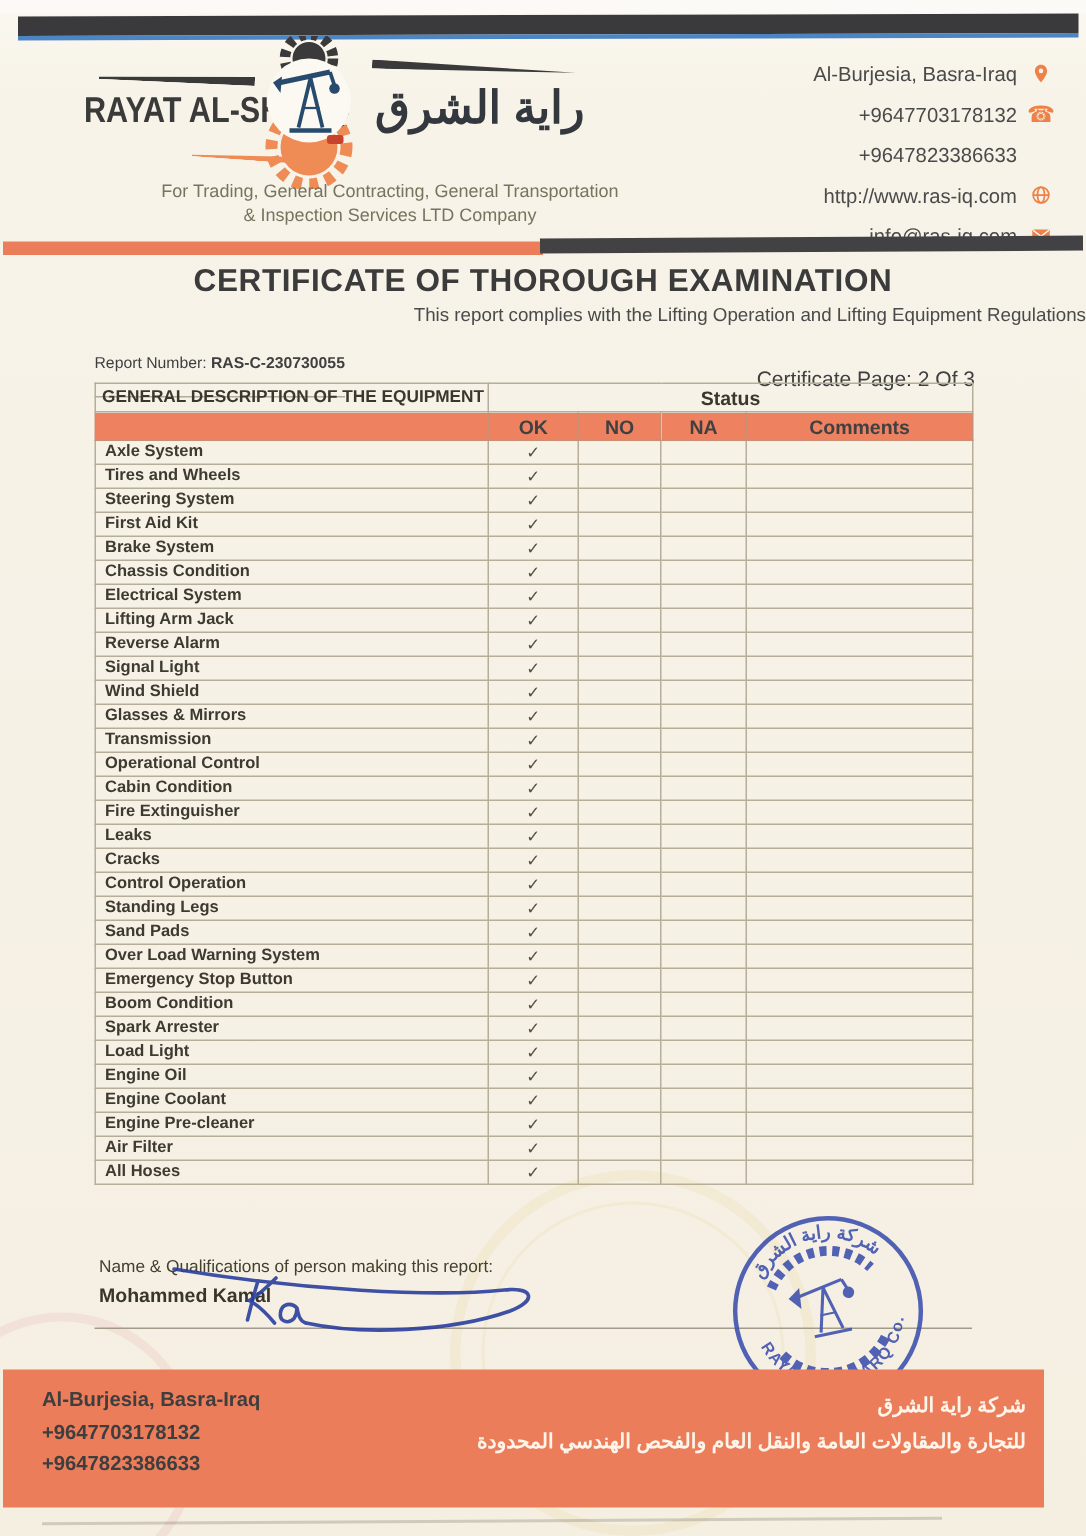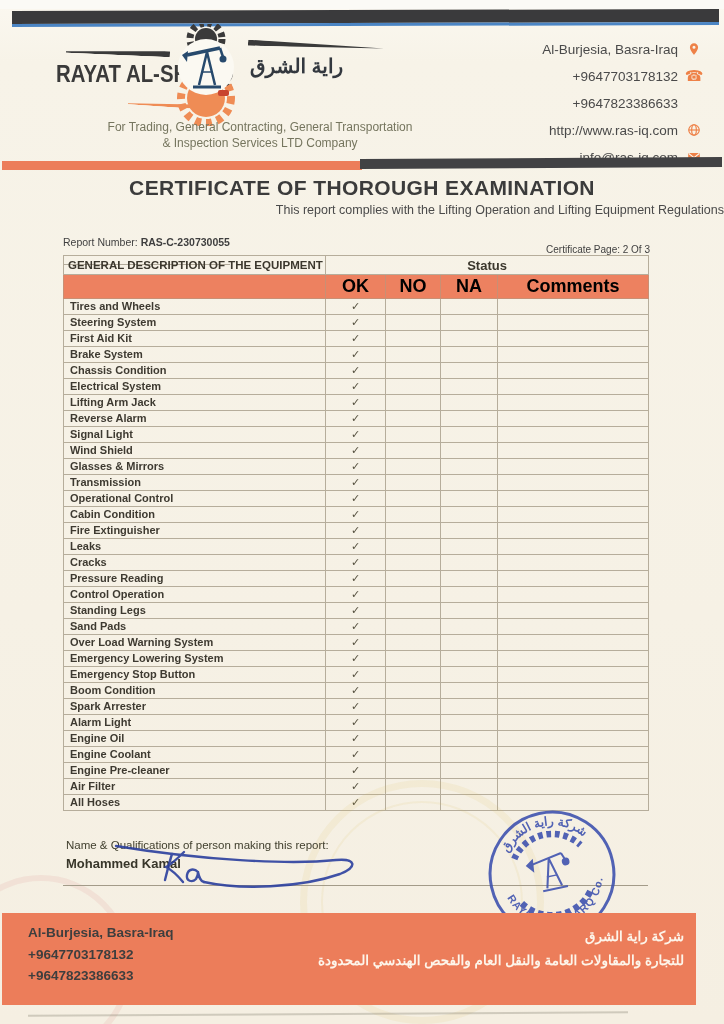--- a/index.html
+++ b/index.html
@@ -17,21 +17,21 @@
   body{font-family:"Liberation Sans", sans-serif;background:#e8e6e0;}
   .page{position:relative;width:724px;height:1024px;margin:0 auto;overflow:hidden;
         background:linear-gradient(180deg,#fbf8f0 0%,#f7f3e8 6%,#f6f1e5 60%,#f5efe2 100%);}
   .top-white{position:absolute;top:0;left:0;right:0;height:9px;background:#fbfaf6;}
   .topbar{position:absolute;left:12px;top:10px;width:707px;height:13px;background:var(--bar-dark);transform:rotate(-0.15deg);}
   .topbar-blue{position:absolute;left:12px;top:23px;width:707px;height:3px;background:var(--bar-blue);transform:rotate(-0.15deg);}
 
   
   .brand-en{position:absolute;left:56px;top:60px;font-size:24px;font-weight:bold;color:#3a3a3a;
             white-space:nowrap;transform:scaleX(0.85);transform-origin:left center;letter-spacing:0px;}
-  .brand-ar{position:absolute;left:250px;top:54px;font-size:20px;font-weight:bold;color:#33383f;direction:rtl;}
+  .brand-ar{position:absolute;left:250px;top:54px;font-size:30px;font-weight:bold;color:#33383f;direction:rtl;}
   .swoosh-left{position:absolute;left:66px;top:49px;width:104px;height:6px;background:#3a3a3a;
                clip-path:polygon(0 75%,100% 0,100% 100%,0 100%);transform:rotate(2.5deg);}
   .swoosh-right{position:absolute;left:248px;top:42px;width:136px;height:6px;background:#3a3a3a;
                 clip-path:polygon(0 0,0 100%,100% 70%);transform:rotate(2deg);}
   .swoosh-orange{position:absolute;left:128px;top:102px;width:80px;height:5px;background:var(--gear-orange);
                  clip-path:polygon(0 80%,100% 0,100% 100%,0 100%);transform:rotate(4deg);}
   .emblem{position:absolute;left:162px;top:24px;width:88px;height:102px;}
   .tagline{position:absolute;left:0;top:120px;width:520px;text-align:center;color:#75755e;
            font-size:12px;line-height:1.3;}
 
@@ -47,30 +47,30 @@
   
   .divider-orange{position:absolute;left:2px;top:161px;width:360px;height:9px;background:var(--accent-orange);}
   .divider-dark{position:absolute;left:360px;top:158px;width:362px;height:10px;background:#424244;transform:rotate(-0.3deg);}
   .title{position:absolute;left:0;top:176px;width:100%;text-align:center;font-size:21px;font-weight:bold;
          color:#3b3b3b;letter-spacing:0.4px;}
   .subtitle{position:absolute;left:0;top:203px;width:100%;text-align:right;font-size:12.5px;color:#4a4a4a;}
 
   .report-line{position:absolute;left:63px;top:236px;font-size:10.5px;color:#3f3f3f;
                border-bottom:1px solid rgba(110,100,80,0.5);padding-bottom:16px;}
   .report-line b{font-weight:bold;}
-  .cert-page{position:absolute;right:74px;top:244px;font-size:10px;color:#3f3f3f;}
+  .cert-page{position:absolute;right:74px;top:244px;font-size:14px;color:#3f3f3f;}
 
   
   table.equip{position:absolute;left:63px;top:255px;width:585px;border-collapse:collapse;table-layout:fixed;
               font-family:"Liberation Sans", sans-serif;}
   table.equip td, table.equip th{border:1px solid var(--table-border);overflow:hidden;white-space:nowrap;}
   table.equip{border:1.5px solid #8e8674;}
   th.desc-h{width:262px;font-size:11.5px;font-weight:bold;color:#3b372d;text-align:left;padding:2px 4px;height:14px;}
   th.status-h{font-size:13px;font-weight:bold;color:#3b372d;text-align:center;height:14px;}
-  tr.orange-row td{background:#ed8160;height:16px;font-size:18px;font-weight:bold;color:#000000;text-align:center;
+  tr.orange-row td{background:#ed8160;height:16px;font-size:13px;font-weight:bold;color:#404040;text-align:center;
                    border-color:#c98f74;}
   tbody td{height:15px;line-height:15px;font-size:11px;font-weight:bold;color:var(--ink);padding:0 0 0 6px;}
   tbody td.c{text-align:center;padding:0;font-weight:normal;color:var(--check);
              font-family:"DejaVu Sans", sans-serif;font-size:11px;}
 
   
   .name-label{position:absolute;left:66px;top:839px;font-size:11.5px;color:#42402f;}
   .name-value{position:absolute;left:66px;top:856px;font-size:13px;font-weight:bold;color:#38362a;}
   .sig-bottom-line{position:absolute;left:63px;top:885px;width:585px;height:1px;background:#a39b89;}
   .signature-svg{position:absolute;left:110px;top:830px;width:300px;height:72px;}
@@ -190,20 +190,27 @@
       <tr class="orange-row">
         <td></td>
         <td>OK</td>
         <td>NO</td>
         <td>NA</td>
         <td>Comments</td>
       </tr>
     </thead>
     <tbody>
         <tr>
+          <td>Axle System</td>
+          <td class="c">✓</td>
+          <td class="c"></td>
+          <td class="c"></td>
+          <td class="c"></td>
+        </tr>
+        <tr>
           <td>Tires and Wheels</td>
           <td class="c">✓</td>
           <td class="c"></td>
           <td class="c"></td>
           <td class="c"></td>
         </tr>
         <tr>
           <td>Steering System</td>
           <td class="c">✓</td>
           <td class="c"></td>
@@ -309,27 +316,20 @@
           <td class="c"></td>
         </tr>
         <tr>
           <td>Cracks</td>
           <td class="c">✓</td>
           <td class="c"></td>
           <td class="c"></td>
           <td class="c"></td>
         </tr>
         <tr>
-          <td>Pressure Reading</td>
-          <td class="c">✓</td>
-          <td class="c"></td>
-          <td class="c"></td>
-          <td class="c"></td>
-        </tr>
-        <tr>
           <td>Control Operation</td>
           <td class="c">✓</td>
           <td class="c"></td>
           <td class="c"></td>
           <td class="c"></td>
         </tr>
         <tr>
           <td>Standing Legs</td>
           <td class="c">✓</td>
           <td class="c"></td>
@@ -344,27 +344,20 @@
           <td class="c"></td>
         </tr>
         <tr>
           <td>Over Load Warning System</td>
           <td class="c">✓</td>
           <td class="c"></td>
           <td class="c"></td>
           <td class="c"></td>
         </tr>
         <tr>
-          <td>Emergency Lowering System</td>
-          <td class="c">✓</td>
-          <td class="c"></td>
-          <td class="c"></td>
-          <td class="c"></td>
-        </tr>
-        <tr>
           <td>Emergency Stop Button</td>
           <td class="c">✓</td>
           <td class="c"></td>
           <td class="c"></td>
           <td class="c"></td>
         </tr>
         <tr>
           <td>Boom Condition</td>
           <td class="c">✓</td>
           <td class="c"></td>
@@ -372,21 +365,21 @@
           <td class="c"></td>
         </tr>
         <tr>
           <td>Spark Arrester</td>
           <td class="c">✓</td>
           <td class="c"></td>
           <td class="c"></td>
           <td class="c"></td>
         </tr>
         <tr>
-          <td>Alarm Light</td>
+          <td>Load Light</td>
           <td class="c">✓</td>
           <td class="c"></td>
           <td class="c"></td>
           <td class="c"></td>
         </tr>
         <tr>
           <td>Engine Oil</td>
           <td class="c">✓</td>
           <td class="c"></td>
           <td class="c"></td>

